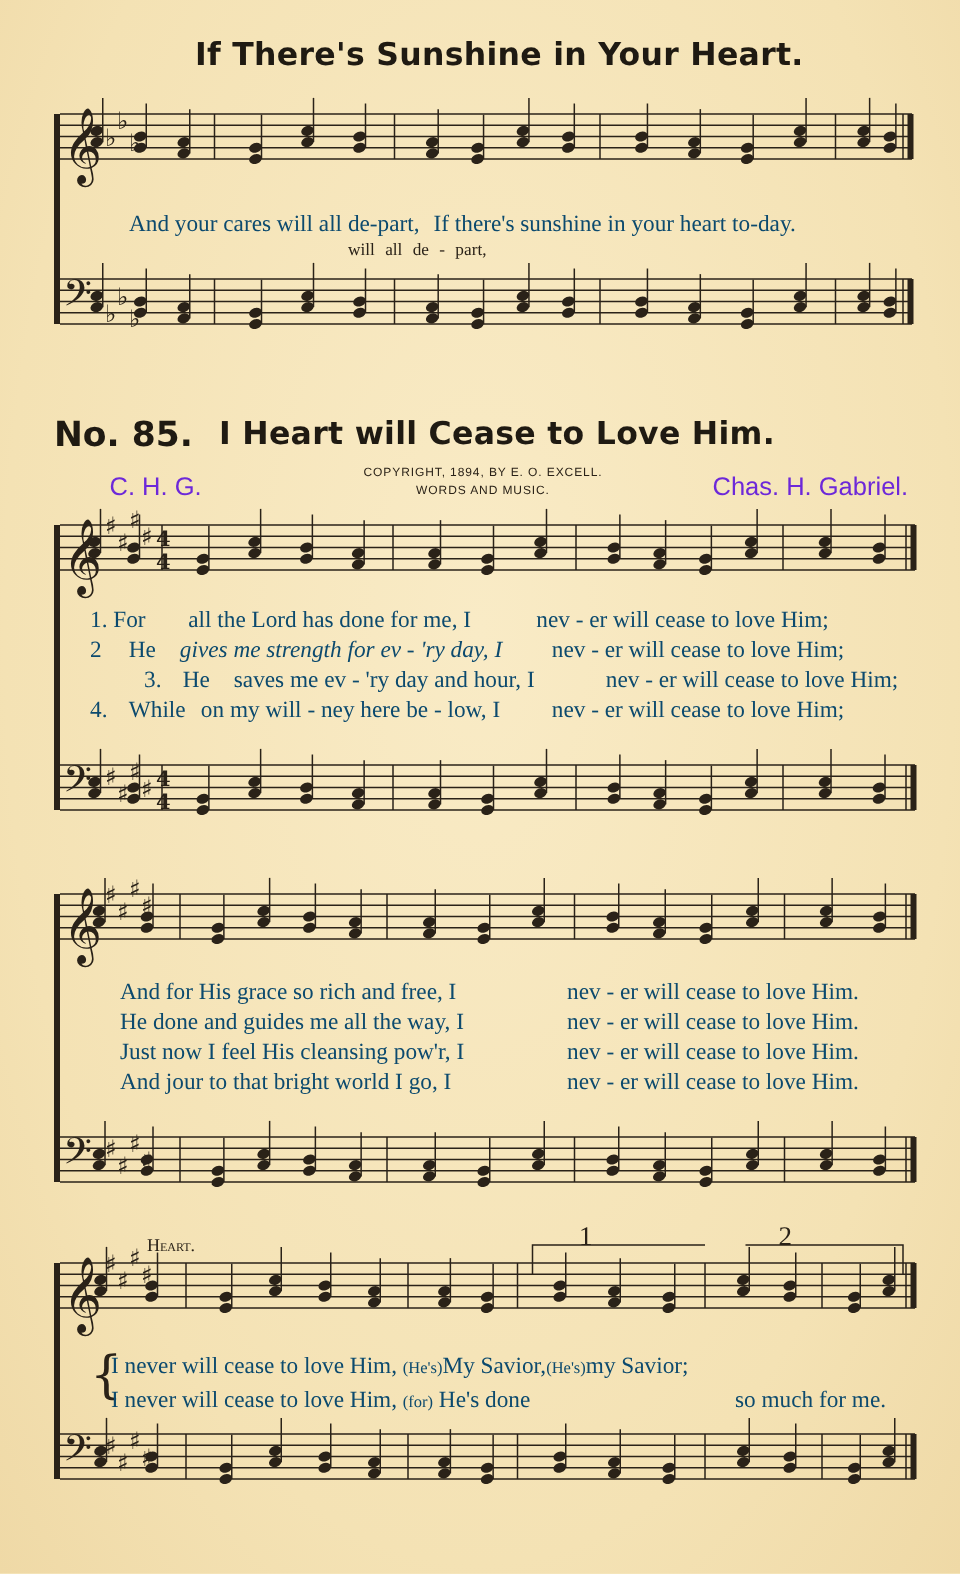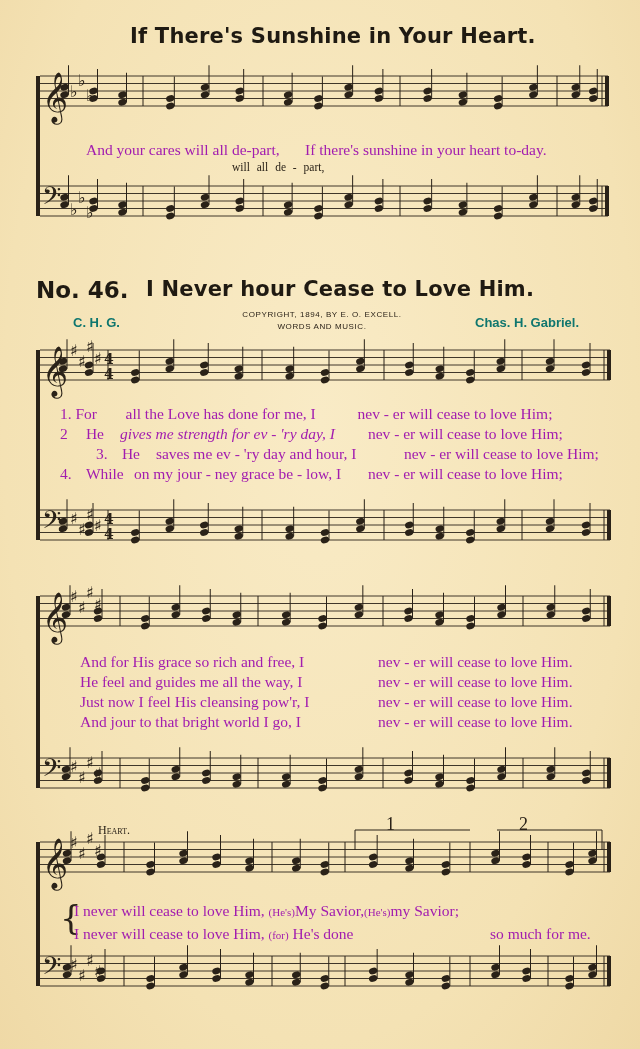--- a/index.html
+++ b/index.html
@@ -13,23 +13,23 @@
   .page { position: absolute; inset: 0; background: radial-gradient(ellipse at 50% 40%, #f9ebc6 0%, #f4e2b4 70%, #efd9a6 100%); }
   .abs { position: absolute; white-space: nowrap; }
   .hymn-title {
     font-family: "DejaVu Sans", "Liberation Sans", sans-serif;
     font-weight: bold; font-size: 21px; letter-spacing: 0.2px; color: #1f1a12;
   }
   .hymn-number {
     font-family: "DejaVu Sans", "Liberation Sans", sans-serif;
     font-weight: bold; font-size: 23px; color: #1f1a12;
   }
-  .lyric { font-family: "Liberation Serif", "DejaVu Serif", serif; font-size: 15.5px; color: #a21caf; }
+  .lyric { font-family: "Liberation Serif", "DejaVu Serif", serif; font-size: 15.5px; color: #0c4a6e; }
   .lyric-small { font-family: "Liberation Serif", "DejaVu Serif", serif; font-size: 11.5px; color: #2a2218; }
-  .credit { font-family: "Liberation Sans", "DejaVu Sans", sans-serif; font-weight: bold; font-size: 13px; color: #0f766e; }
+  .credit { font-family: "Liberation Sans", "DejaVu Sans", sans-serif; font-weight: normal; font-size: 17px; color: #6d28d9; }
   .copyright { font-family: "Liberation Sans", "DejaVu Sans", sans-serif; font-size: 8px; letter-spacing: 0.6px; color: #2a2218; text-align: center; line-height: 12px; }
   .chorus-label { font-family: "Liberation Serif", "DejaVu Serif", serif; font-size: 12px; font-variant: small-caps; color: #2a2218; }
   .paren { font-size: 11px; }
   .brace { font-family: "DejaVu Serif", serif; font-size: 34px; line-height: 34px; color: #2a2218; }
   svg.staff { position: absolute; left: 0; top: 0; overflow: visible; }
 </style>
 </head>
 <body>
 
 <div class="page"></div>
@@ -545,57 +545,57 @@
     <line x1="596.5" x2="596.5" y1="945.25" y2="974.75" stroke="#2a2218" stroke-width="1"></line>
     <line x1="604" x2="604" y1="842" y2="872" stroke="#2a2218" stroke-width="1"></line>
     <rect x="607" y="842" width="4" height="30" fill="#2a2218"></rect>
     <line x1="604" x2="604" y1="956" y2="986" stroke="#2a2218" stroke-width="1"></line>
     <rect x="607" y="956" width="4" height="30" fill="#2a2218"></rect>
     <polyline points="355,850 355,830 470,830" fill="none" stroke="#2a2218" stroke-width="1"></polyline>
     <polyline points="497,830 602,830 602,850" fill="none" stroke="#2a2218" stroke-width="1"></polyline>
   </svg>
 
 <div class="abs lyric" style="left:86px; top:141px;">And your cares will all de-part,</div>
-<div class="abs lyric" style="left:305px; top:141px;">If there's sunshine in your heart to-day.</div>
+<div class="abs lyric" style="left:289px; top:141px;">If there's sunshine in your heart to-day.</div>
 <div class="abs lyric-small" style="left:232px; top:161px; word-spacing:4px;">will all de - part,</div>
 
-<div class="abs hymn-number" style="left:36px; top:277px;">No. 46.</div>
-<div class="abs hymn-title" style="left:146px; top:277px;">I Never hour Cease to Love Him.</div>
+<div class="abs hymn-number" style="left:36px; top:277px;">No. 85.</div>
+<div class="abs hymn-title" style="left:146px; top:277px;">I Heart will Cease to Love Him.</div>
 <div class="abs credit" style="left:73px; top:315px;">C. H. G.</div>
 <div class="abs copyright" style="left:222px; top:309px; width:200px;">
   <div>COPYRIGHT, 1894, BY E. O. EXCELL.</div>
   <div>WORDS AND MUSIC.</div>
 </div>
 <div class="abs credit" style="left:475px; top:315px;">Chas. H. Gabriel.</div>
 
 <div>
   <div class="abs lyric" style="left:60px; top:405px;">
     <span>1.</span>
-    <span style="display:inline-block;width:50px;">For</span><span style="display:inline-block;width:232px;">all  the Love has done for me, I</span><span>nev - er will cease to love Him;</span>
+    <span style="display:inline-block;width:50px;">For</span><span style="display:inline-block;width:232px;">all  the Lord has done for me, I</span><span>nev - er will cease to love Him;</span>
   </div>
   <div class="abs lyric" style="left:60px; top:425px;">
     <span style="display:inline-block;width:22px;">2</span>
     <span style="display:inline-block;width:34px;">He</span><span style="display:inline-block;width:248px;font-style:italic;">gives me strength for ev - 'ry day, I</span><span>nev - er will cease to love Him;</span>
   </div>
   <div class="abs lyric" style="left:60px; top:445px;margin-left:36px;">
     <span style="display:inline-block;width:22px;">3.</span>
     <span style="display:inline-block;width:34px;">He</span><span style="display:inline-block;width:248px;">saves me   ev  -  'ry day and hour, I</span><span>nev - er will cease to love Him;</span>
   </div>
   <div class="abs lyric" style="left:60px; top:465px;">
     <span style="display:inline-block;width:22px;">4.</span>
-    <span style="display:inline-block;width:48px;">While</span><span style="display:inline-block;width:234px;">on   my jour - ney grace be - low, I</span><span>nev - er will cease to love Him;</span>
+    <span style="display:inline-block;width:48px;">While</span><span style="display:inline-block;width:234px;">on   my will - ney here be - low, I</span><span>nev - er will cease to love Him;</span>
   </div>
 </div>
 
 <div>
   <div class="abs lyric" style="left:80px; top:653px;">
     <span style="display:inline-block;width:298px;">And  for  His grace so rich and free, I</span><span>nev - er will cease to love Him.</span>
   </div>
   <div class="abs lyric" style="left:80px; top:673px;">
-    <span style="display:inline-block;width:298px;">He   feel and guides me all  the way,  I</span><span>nev - er will cease to love Him.</span>
+    <span style="display:inline-block;width:298px;">He   done and guides me all  the way,  I</span><span>nev - er will cease to love Him.</span>
   </div>
   <div class="abs lyric" style="left:80px; top:693px;">
     <span style="display:inline-block;width:298px;">Just  now   I   feel His cleansing pow'r, I</span><span>nev - er will cease to love Him.</span>
   </div>
   <div class="abs lyric" style="left:80px; top:713px;">
     <span style="display:inline-block;width:298px;">And jour  to that bright world I   go,  I</span><span>nev - er will cease to love Him.</span>
   </div>
 </div>
 
 <div class="abs chorus-label" style="left:98px; top:823px;">Heart.</div>

